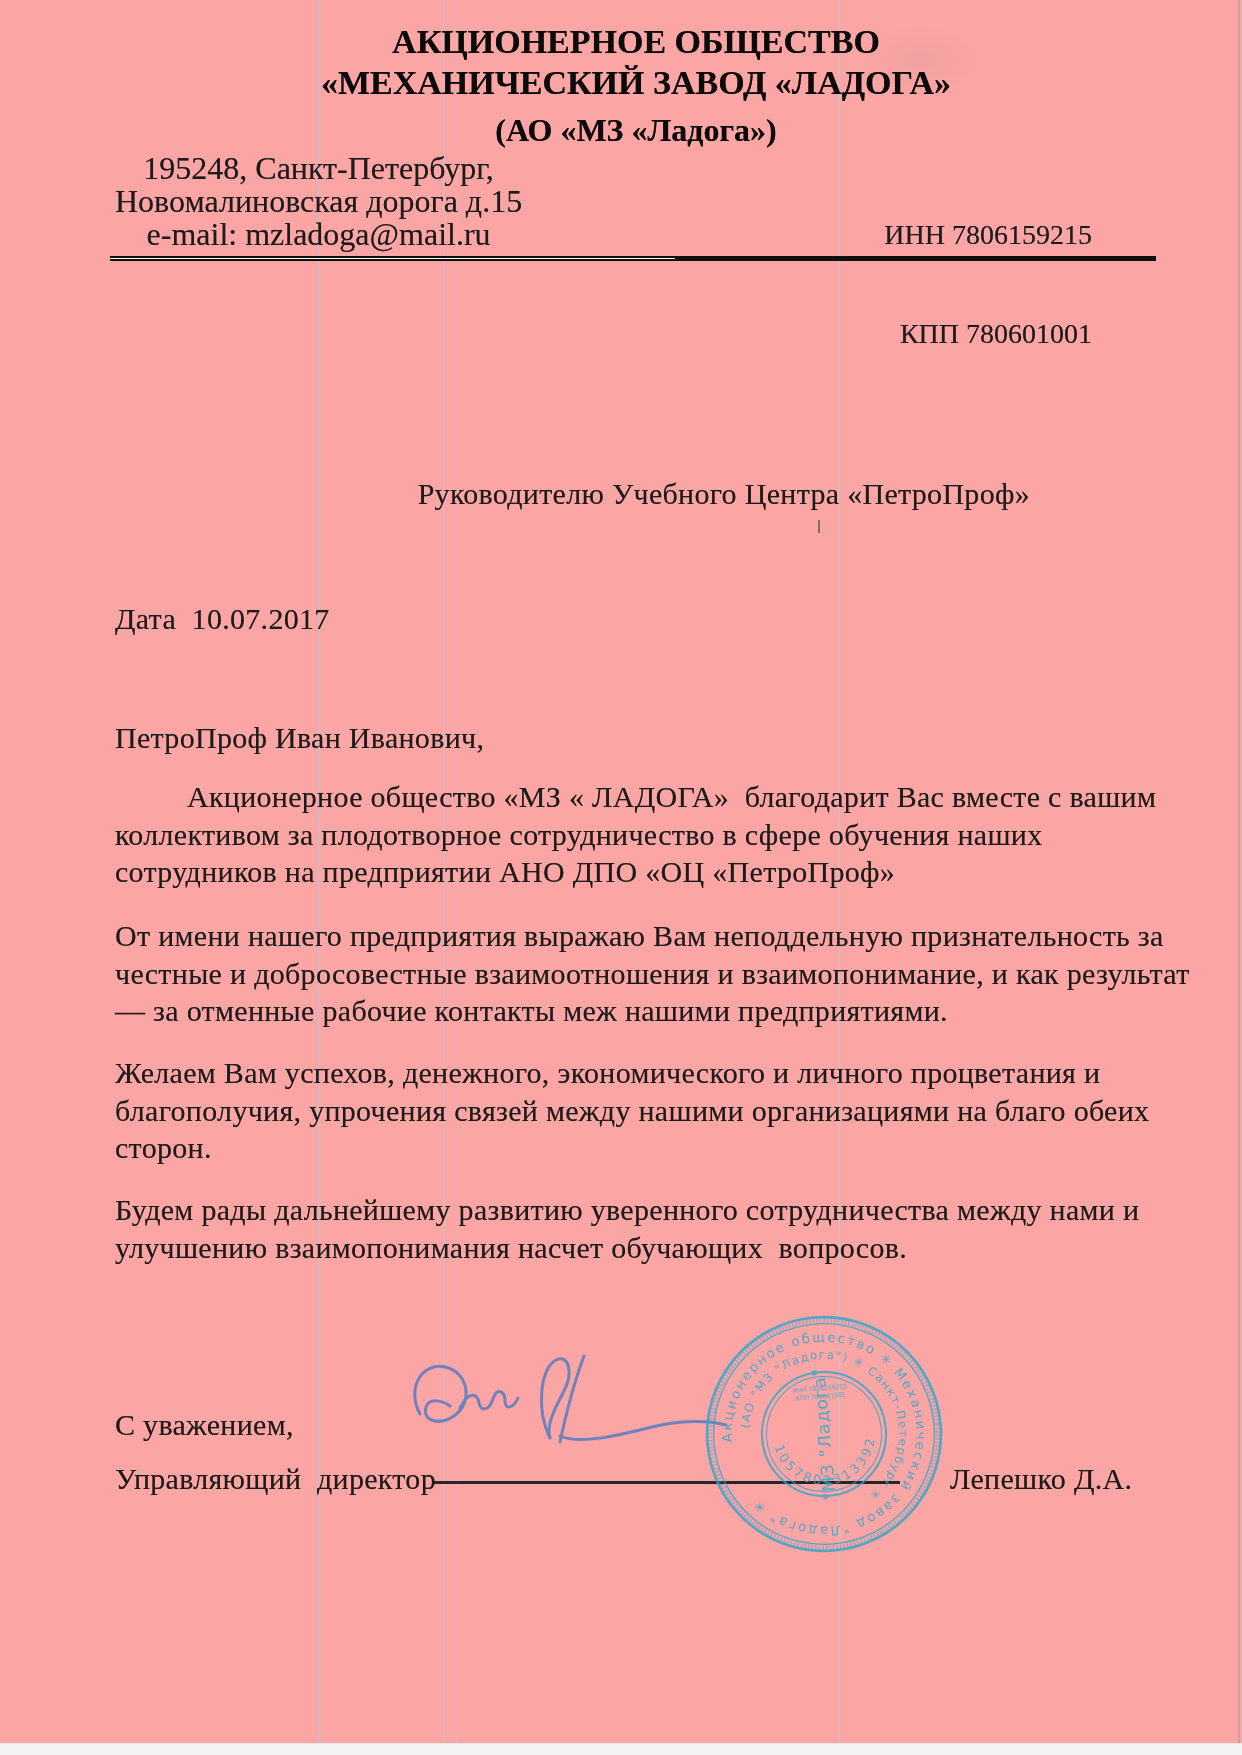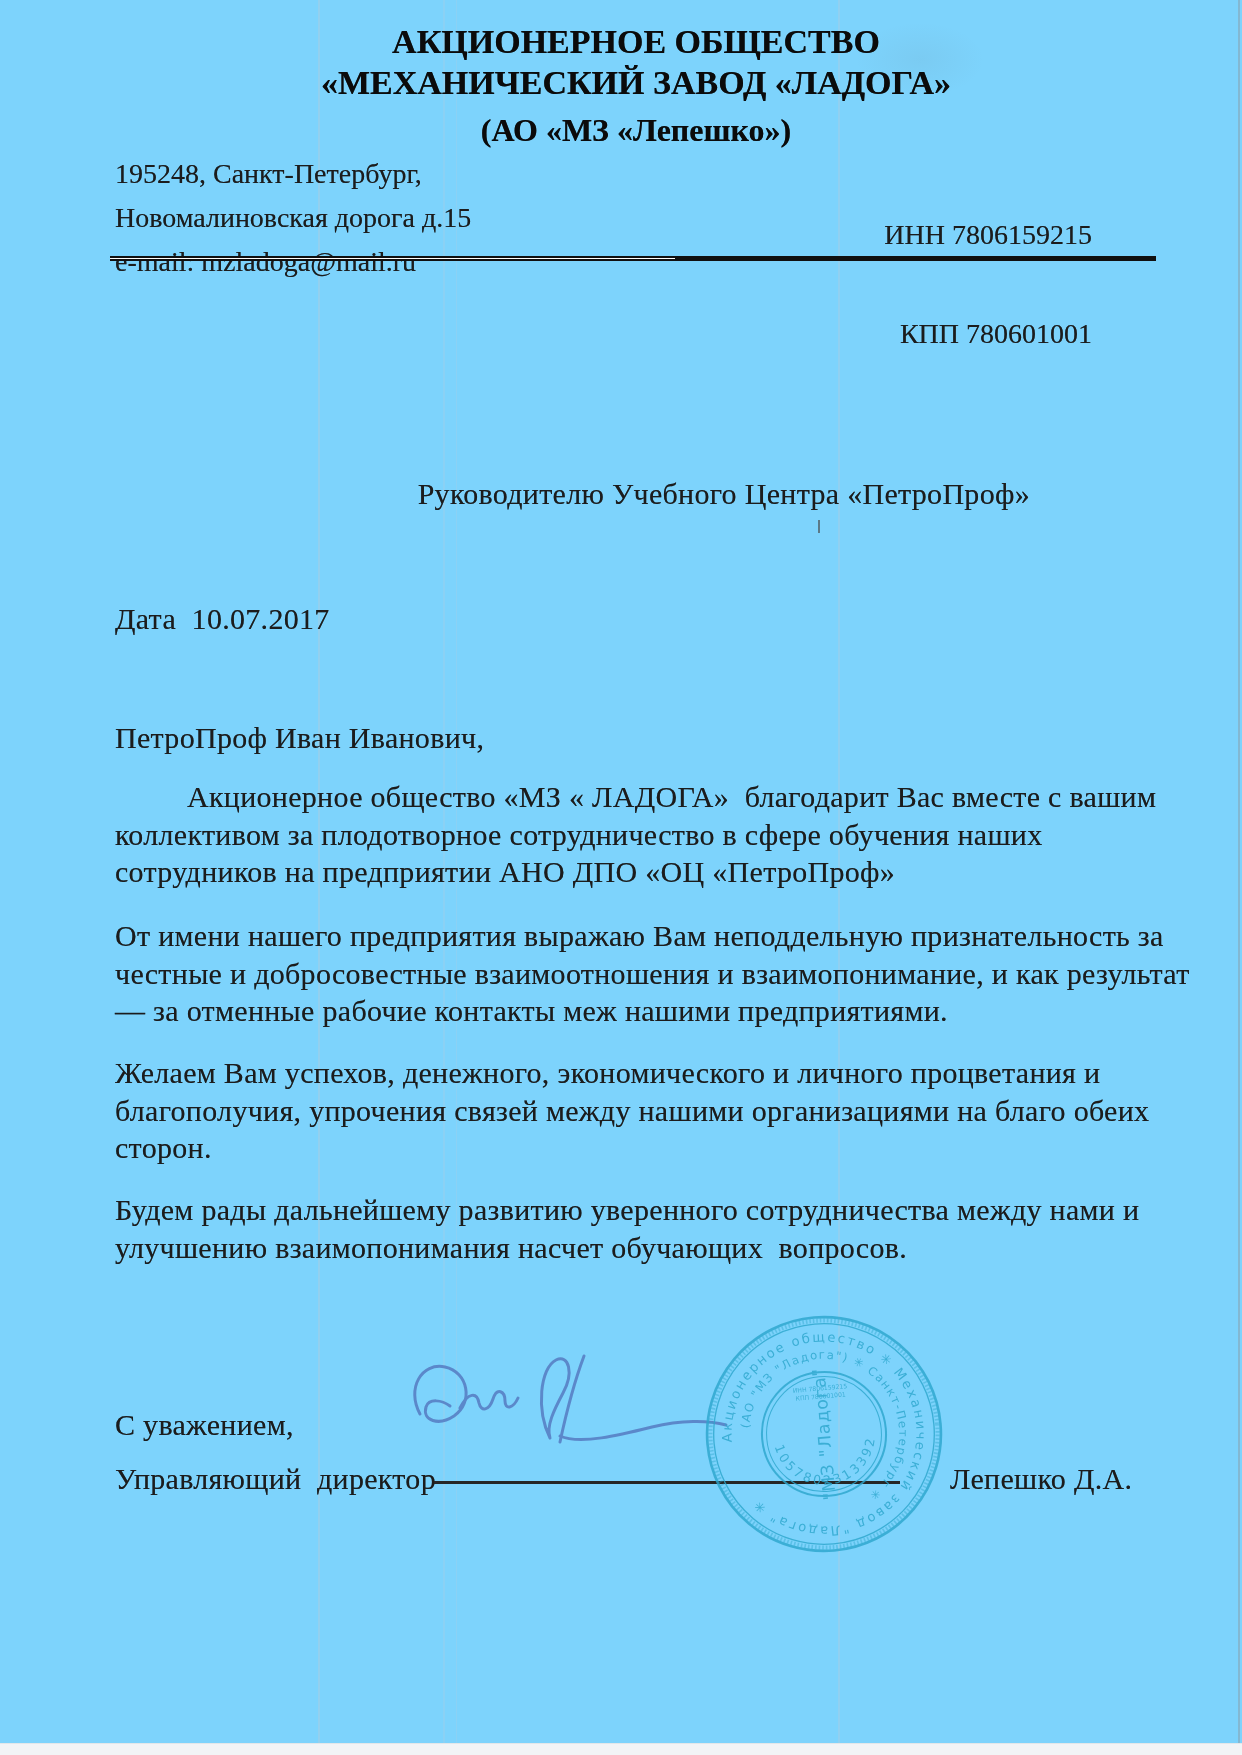--- a/index.html
+++ b/index.html
@@ -1,39 +1,40 @@
 <!DOCTYPE html>
 <html><head>
 <meta charset="utf-8">
 <style>
   html,body{margin:0;padding:0;background:#888;}
   #page{
     position:relative;
     width:1242px;height:1755px;
     margin:0 auto;
-    background:#7dd3fc;
+    background:#fca5a5;
     overflow:hidden;
     font-family:"Liberation Serif", serif;
     color:#1c1c1c;
   }
   
   .center-title{
     position:absolute;left:30px;right:0;
     text-align:center;
     font-weight:bold;color:#0b0b0b;
     white-space:pre;
     text-shadow:0 0 .5px rgba(0,0,0,.6);
   }
   .t1{top:23px;font-size:34px;}
   .t2{top:64px;font-size:34px;}
   .t3{top:112px;font-size:32px;}
   .addr{
     position:absolute;left:115px;top:152px;
-    font-size:28px;line-height:44px;white-space:pre;
+    font-size:32px;line-height:33px;white-space:pre;
     text-shadow:0 0 .4px rgba(0,0,0,.5);
+    text-align:center;
   }
   .reginfo{
     position:absolute;right:150px;top:152px;
     font-size:28px;line-height:33px;white-space:pre;
     text-align:right;
     text-shadow:0 0 .4px rgba(0,0,0,.5);
   }
   .rule{
     position:absolute;left:110px;top:256px;width:1046px;height:5px;
     background:#101010;
@@ -104,21 +105,21 @@
   <div class="vline vl2"></div>
   <div class="vline vl3"></div>
   <div class="vline vl4"></div>
   <div class="vline vl5"></div>
   <div class="bottom-strip"></div>
   <div class="smudge"></div>
   <div class="tick"></div>
 
   <div class="center-title t1">АКЦИОНЕРНОЕ ОБЩЕСТВО</div>
   <div class="center-title t2">«МЕХАНИЧЕСКИЙ ЗАВОД «ЛАДОГА»</div>
-  <div class="center-title t3">(АО «МЗ «Лепешко»)</div>
+  <div class="center-title t3">(АО «МЗ «Ладога»)</div>
 
   <div class="addr">195248, Санкт-Петербург,
 Новомалиновская дорога д.15
 e-mail: mzladoga@mail.ru</div>
   <div class="reginfo">
     <div>ИНН 7806159215</div>
     <div>КПП 780601001</div>
   </div>
 
   <div class="rule"></div>

